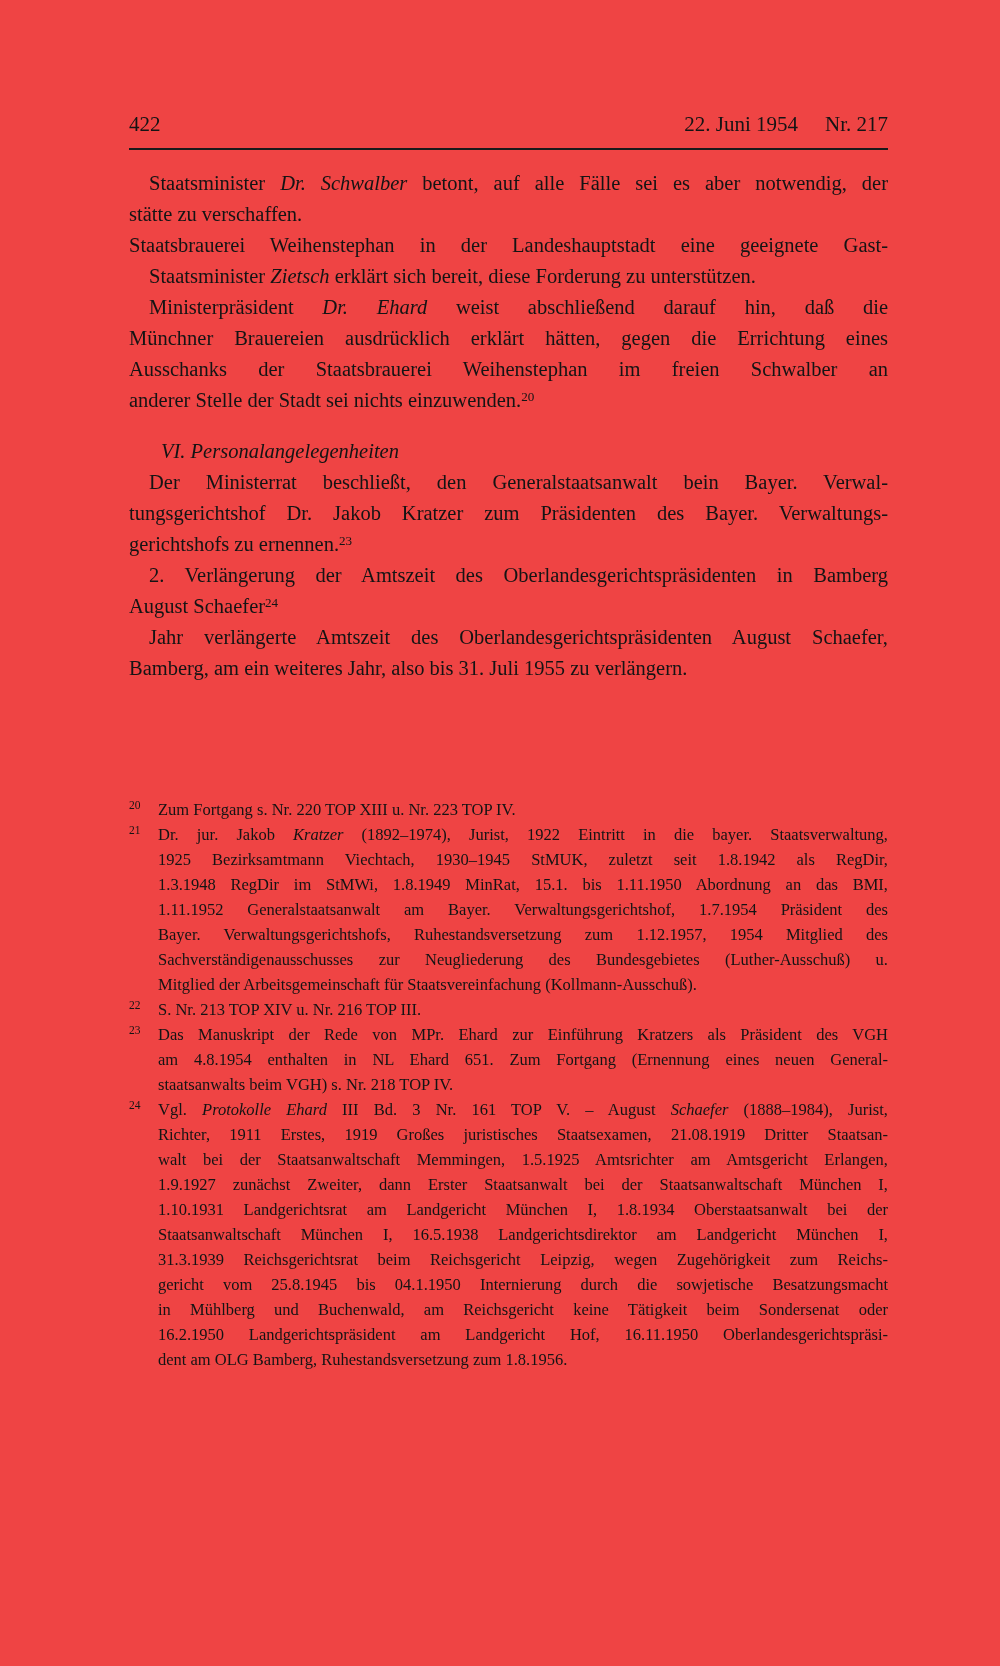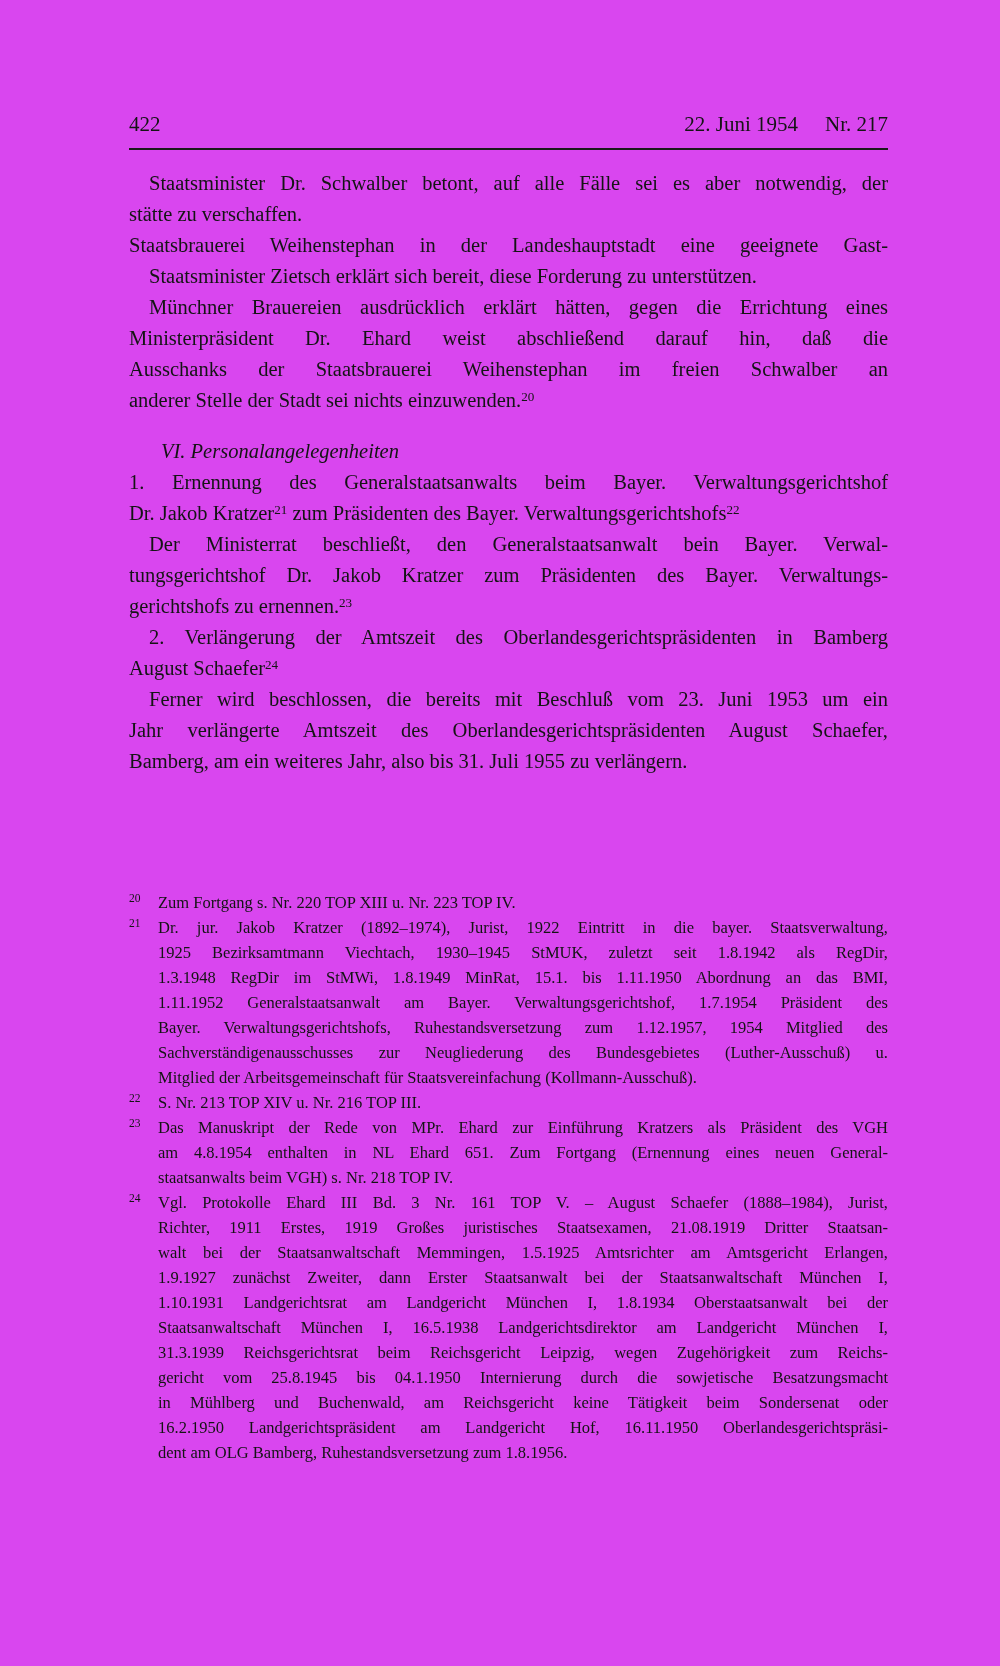--- a/index.html
+++ b/index.html
@@ -1,20 +1,20 @@
 <!DOCTYPE html>
 <html lang="de"><head>
 <meta charset="utf-8">
 <style>
   html,body { margin:0; padding:0; background:#ffffff; }
   .page {
     position:relative;
     width:1000px; height:1666px;
     box-sizing:border-box;
-    background:#d946ef;
+    background:#ef4444;
     color:#141414;
     font-family:"Liberation Serif", serif;
     padding:84px 112px 0 129px;
     overflow:hidden;
   }
   .header {
     display:flex;
     justify-content:space-between;
     align-items:baseline;
     font-size:21px;
@@ -28,21 +28,21 @@
 
   .body-text {
     margin-top:18px;
     font-size:20.5px;
     line-height:31px;
   }
   .line { text-align:justify; }
   .line.jl { text-align-last:justify; }
   .para.indent .line:first-child { text-indent:20px; }
   .heading { font-style:italic; margin-top:20px;margin-left:32px; }
-  .i { }
+  .i { font-style:italic; }
   .sup {
     font-size:0.64em;
     position:relative;
     top:-0.45em;
     line-height:0;
   }
 
   .footnotes {
     margin-top:113px;
     font-size:16.5px;
@@ -67,43 +67,38 @@
   <div class="body-text">
       <div class="para indent">
         <div class="line jl"><span>Staatsminister </span><span class="i">Dr. Schwalber</span><span> betont, auf alle Fälle sei es aber notwendig, der</span></div>
         <div class="line"><span>stätte zu verschaffen.</span></div>
         <div class="line jl"><span>Staatsbrauerei Weihenstephan in der Landeshauptstadt eine geeignete Gast-</span></div>
       </div>
       <div class="para indent">
         <div class="line"><span>Staatsminister </span><span class="i">Zietsch</span><span> erklärt sich bereit, diese Forderung zu unterstützen.</span></div>
       </div>
       <div class="para indent">
+        <div class="line jl"><span>Ministerpräsident </span><span class="i">Dr. Ehard</span><span> weist abschließend darauf hin, daß die</span></div>
         <div class="line jl"><span>Münchner Brauereien ausdrücklich erklärt hätten, gegen die Errichtung eines</span></div>
-        <div class="line jl"><span>Ministerpräsident </span><span class="i">Dr. Ehard</span><span> weist abschließend darauf hin, daß die</span></div>
         <div class="line jl"><span>Ausschanks der Staatsbrauerei Weihenstephan im freien Schwalber an</span></div>
         <div class="line"><span>anderer Stelle der Stadt sei nichts einzuwenden.</span><span class="sup">20</span></div>
       </div>
       <div class="para heading">
         <div class="line"><span class="i">VI. Personalangelegenheiten</span></div>
-      </div>
-      <div class="para">
-        <div class="line jl"><span>1. Ernennung des Generalstaatsanwalts beim Bayer. Verwaltungsgerichtshof</span></div>
-        <div class="line"><span>Dr. Jakob Kratzer</span><span class="sup">21</span><span> zum Präsidenten des Bayer. Verwaltungsgerichtshofs</span><span class="sup">22</span></div>
       </div>
       <div class="para indent">
         <div class="line jl"><span>Der Ministerrat beschließt, den Generalstaatsanwalt bein Bayer. Verwal-</span></div>
         <div class="line jl"><span>tungsgerichtshof Dr. Jakob Kratzer zum Präsidenten des Bayer. Verwaltungs-</span></div>
         <div class="line"><span>gerichtshofs zu ernennen.</span><span class="sup">23</span></div>
       </div>
       <div class="para indent">
         <div class="line jl"><span>2. Verlängerung der Amtszeit des Oberlandesgerichtspräsidenten in Bamberg</span></div>
         <div class="line"><span>August Schaefer</span><span class="sup">24</span></div>
       </div>
       <div class="para indent">
-        <div class="line jl"><span>Ferner wird beschlossen, die bereits mit Beschluß vom 23. Juni 1953 um ein</span></div>
         <div class="line jl"><span>Jahr verlängerte Amtszeit des Oberlandesgerichtspräsidenten August Schaefer,</span></div>
         <div class="line"><span>Bamberg, am ein weiteres Jahr, also bis 31. Juli 1955 zu verlängern.</span></div>
       </div>
     </div>
   <div class="footnotes">
       <div class="footnote">
         <span class="fn-num">20</span>
         <div class="line"><span>Zum Fortgang s. Nr. 220 TOP XIII u. Nr. 223 TOP IV.</span></div>
       </div>
       <div class="footnote">

